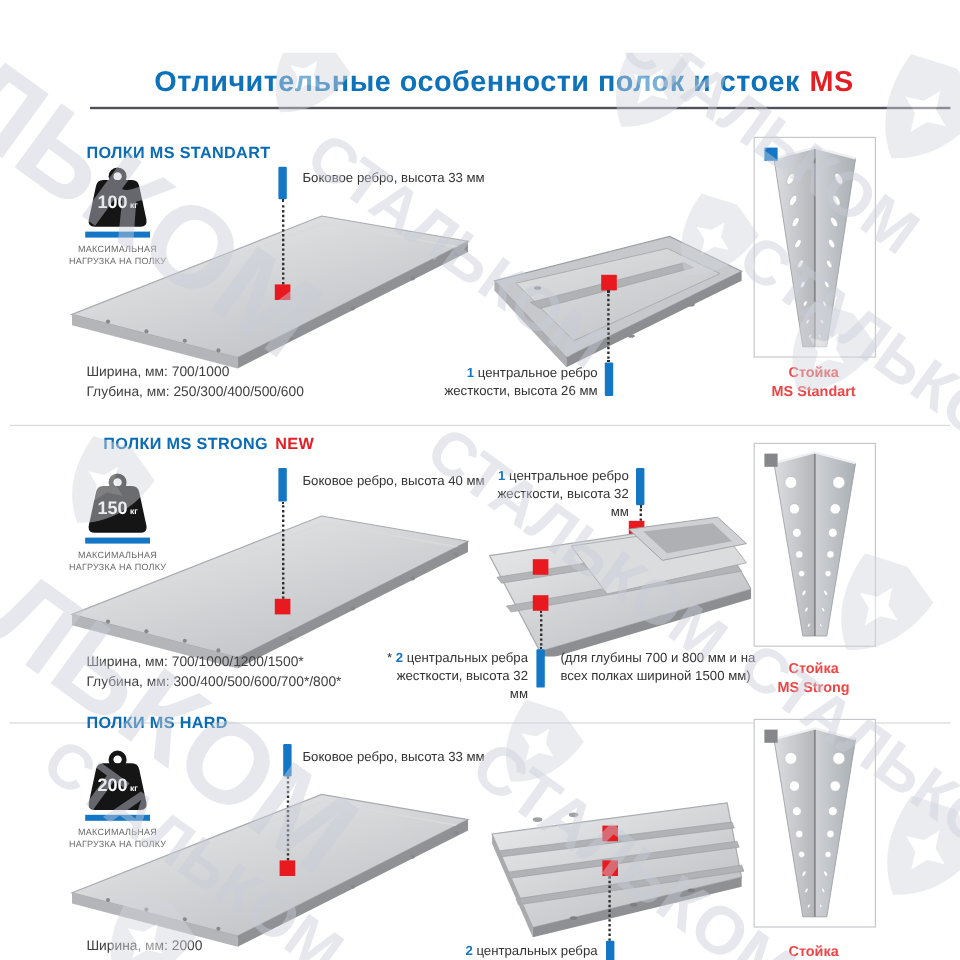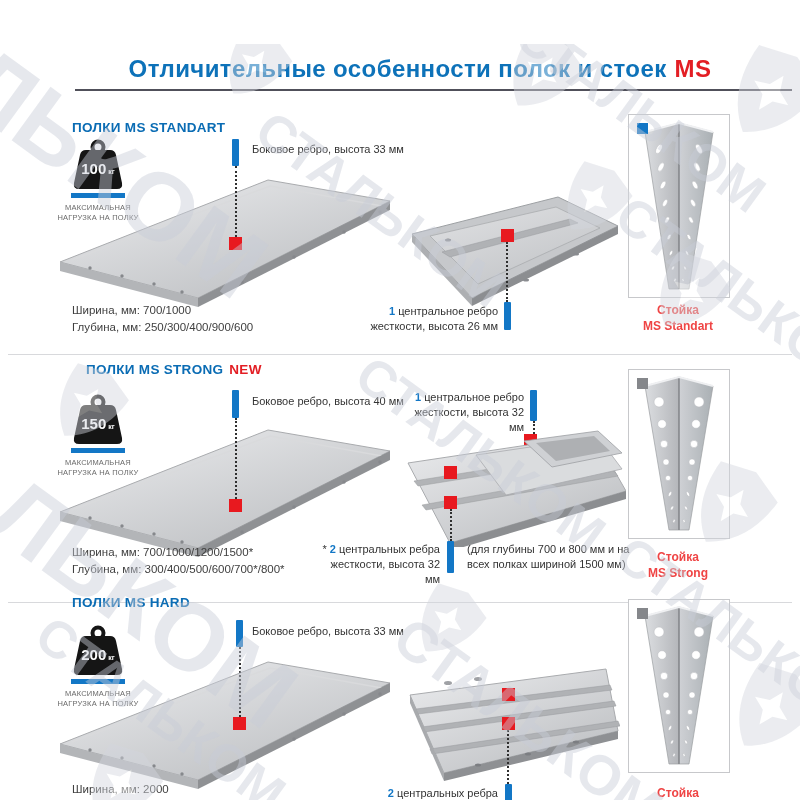--- a/index.html
+++ b/index.html
@@ -134,21 +134,21 @@
     <div class="marker" style="left:501px;top:125px"></div>
     <div class="dot" style="left:506px;top:138px;height:60px"></div>
     <div class="bar" style="left:504px;top:198px;height:28px"></div>
     <div class="label rlabel" style="left:352px;top:200px;width:146px">
       <div><span class="num">1</span> <span>центральное ребро</span></div>
       <div>жесткости, высота 26 мм</div>
     </div>
 
     <div class="dims" style="left:72px;top:198px">
       <div>Ширина, мм: 700/1000</div>
-      <div>Глубина, мм: 250/300/400/900/600</div>
+      <div>Глубина, мм: 250/300/400/500/600</div>
     </div>
 
     <div class="panel" style="left:628px;top:10px;height:182px">
       <div class="swatch" style="background:#1377c6"></div>
       <div class="postwrap">
         <svg width="92" height="176" viewBox="0 0 92 176">
           <polygon points="46,6 12,15 36,172 46,172" fill="url(#gPL)" stroke="#9b9da1" stroke-width="0.7"></polygon>
           <polygon points="46,6 80,15 56,172 46,172" fill="url(#gPR)" stroke="#9b9da1" stroke-width="0.7"></polygon>
           <line x1="46" y1="6" x2="46" y2="172" stroke="#85878b" stroke-width="1.4"></line>
           <polyline points="12,15 46,6 80,15" fill="none" stroke="#eff0f2" stroke-width="2"></polyline>

